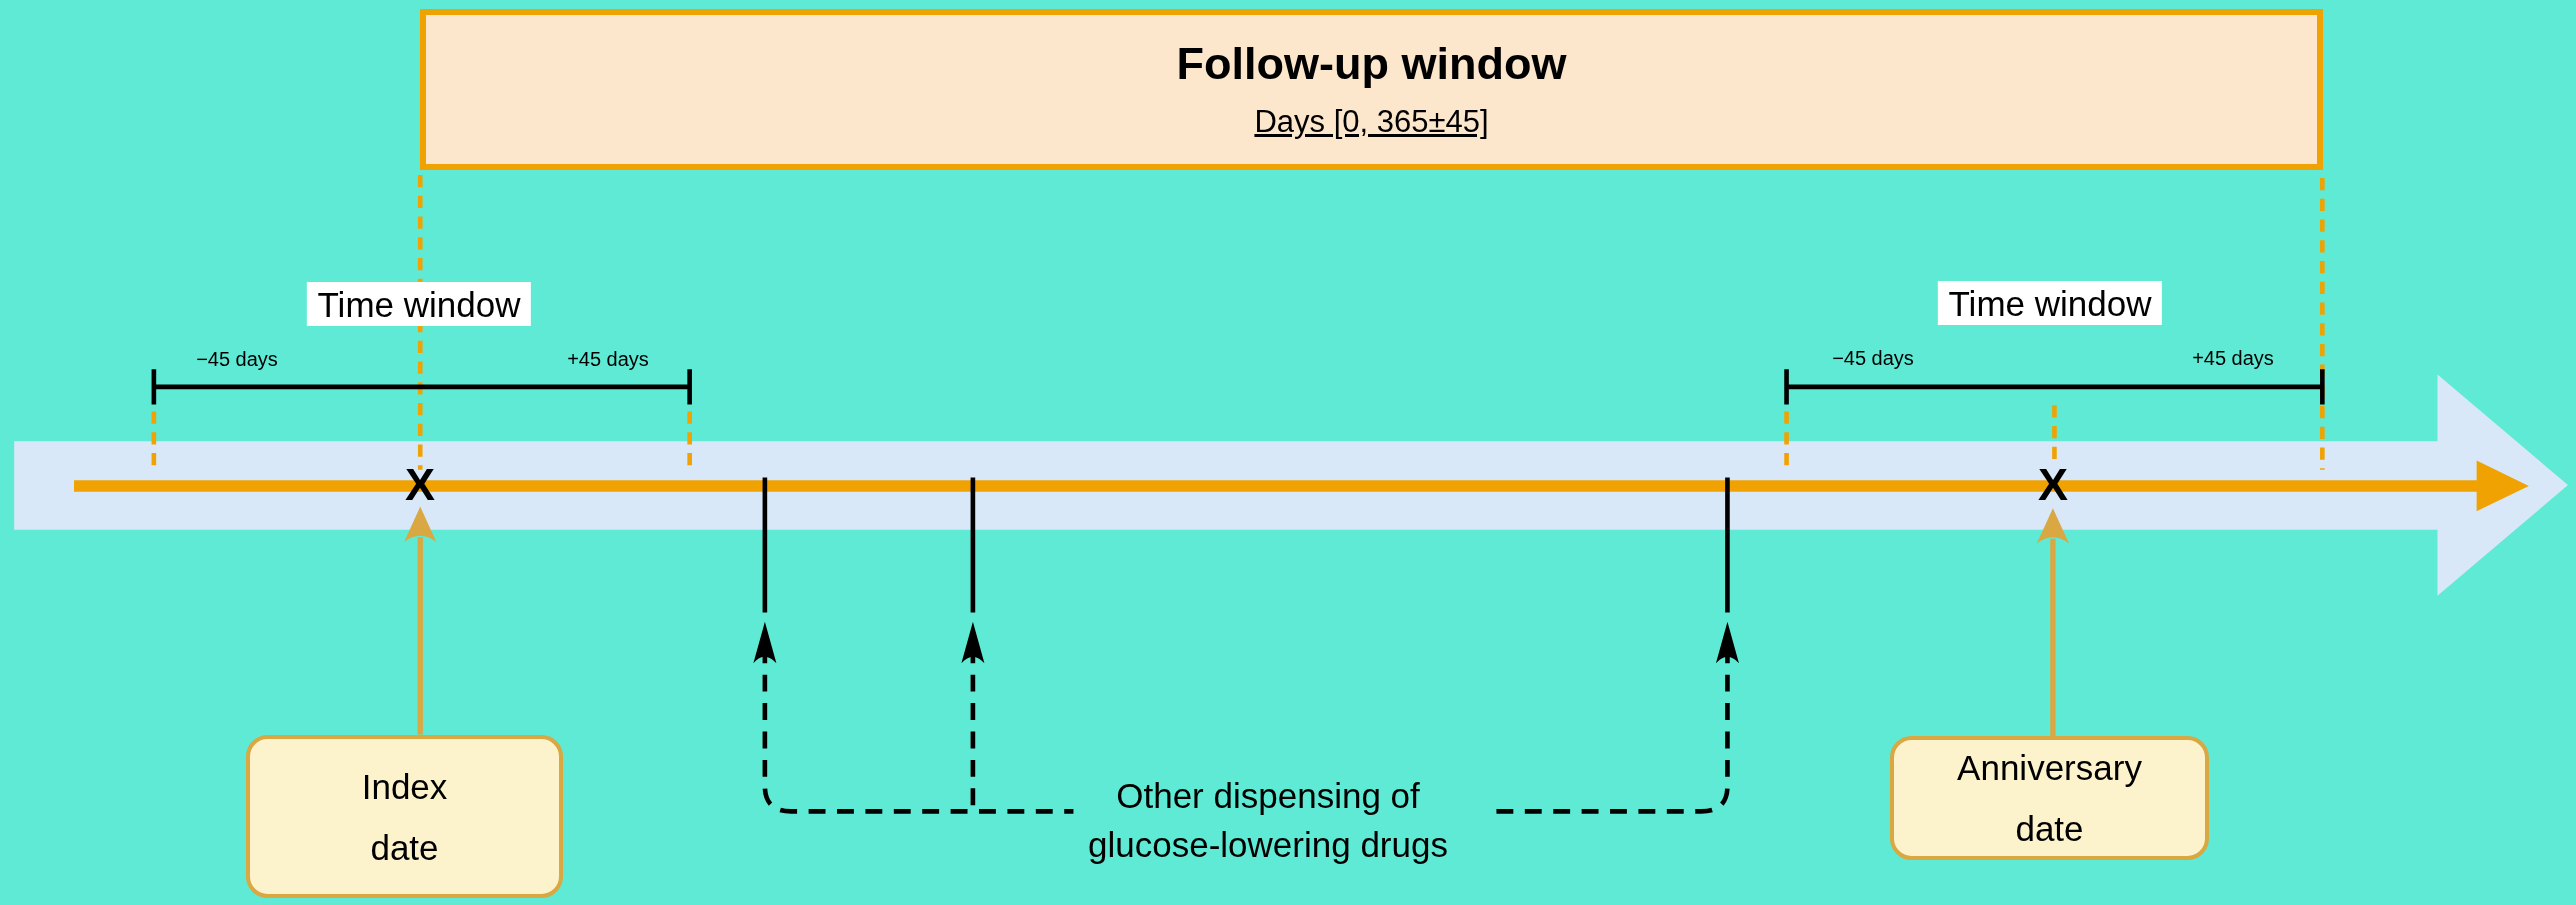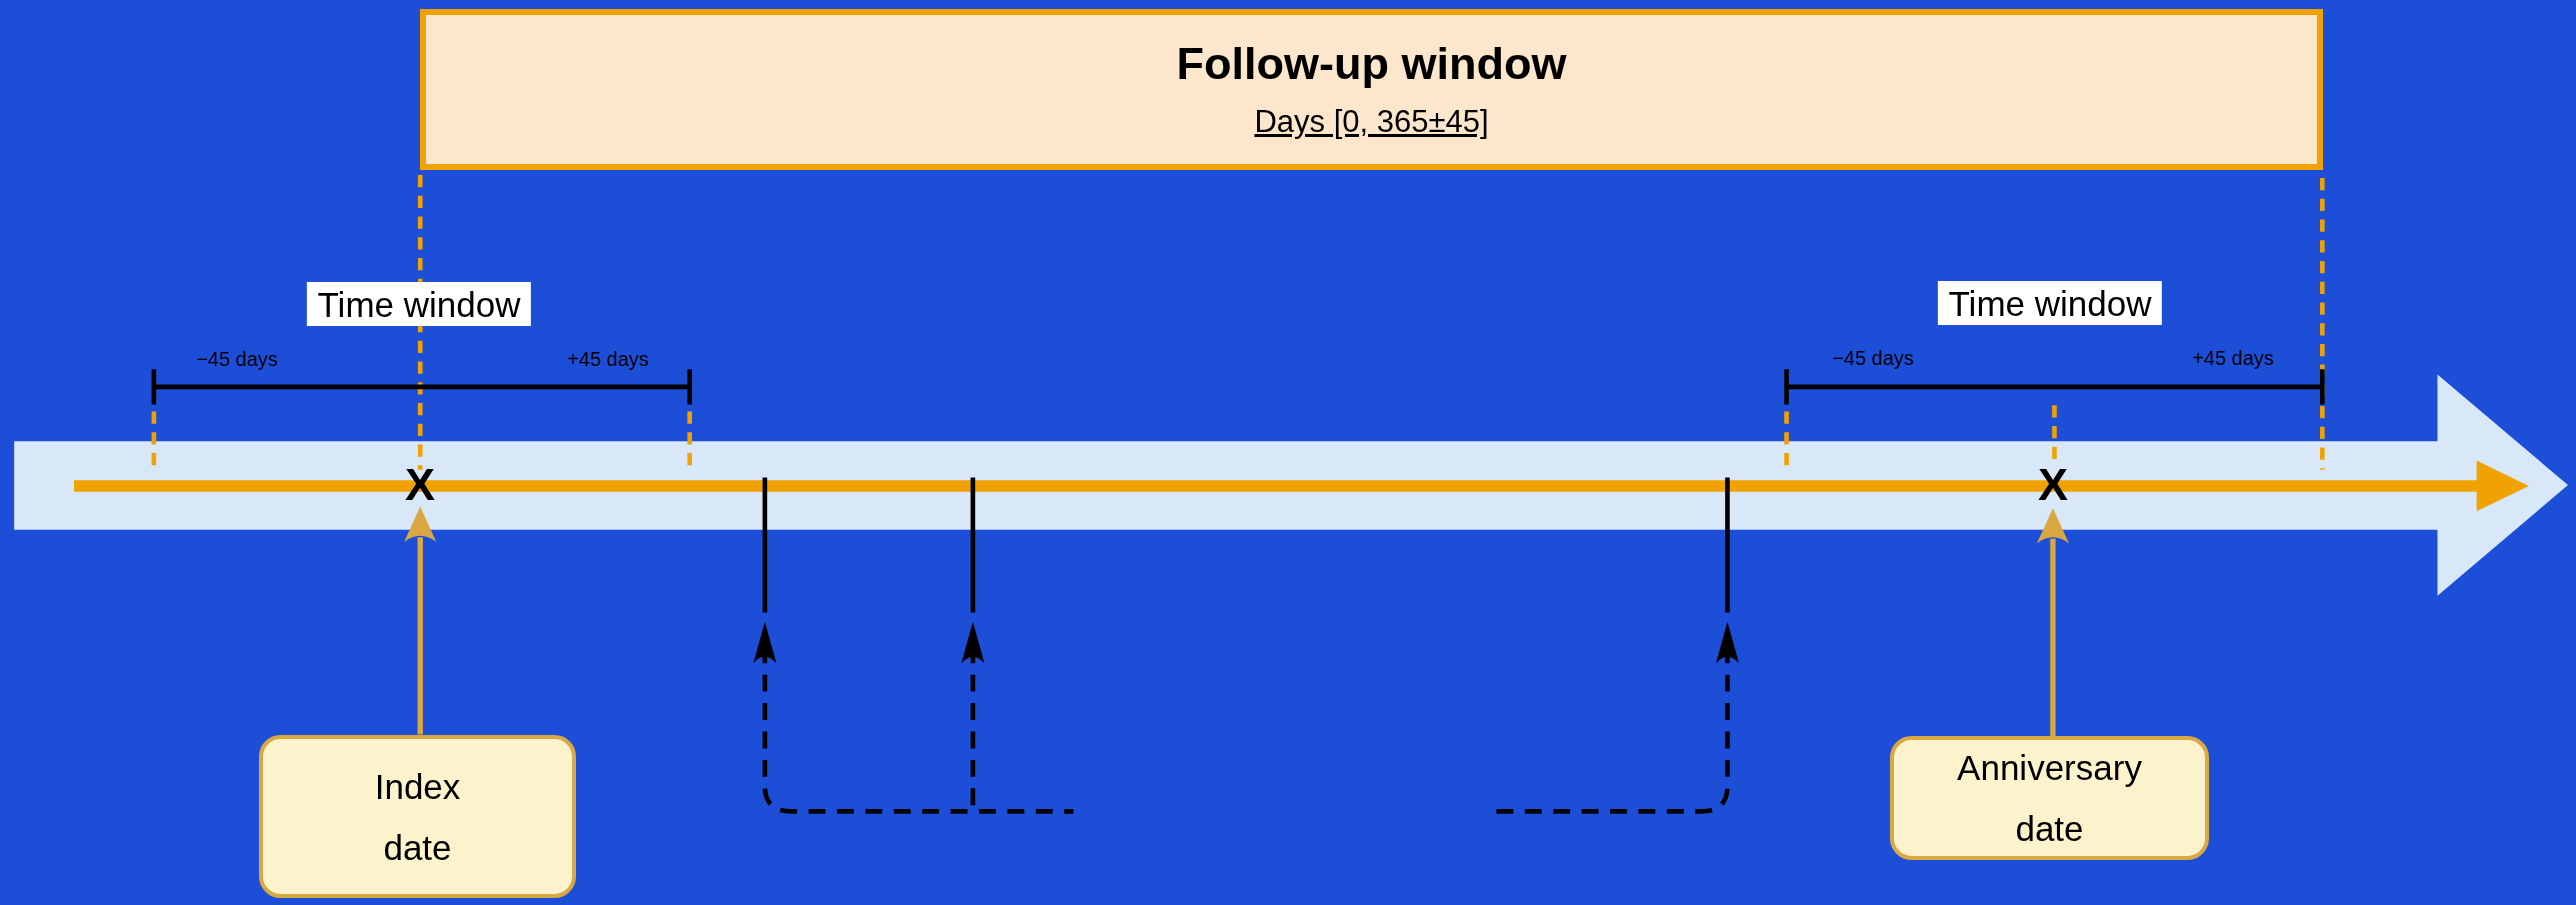--- a/index.html
+++ b/index.html
@@ -1,19 +1,19 @@
 <!DOCTYPE html>
 <html style="--orange: #F0A202; --peach-fill: #FCE6CC; --blue-band: #D9E8F8; --gold: #D9A843; --cream-fill: #FCF2CC; --black: #000000;font-size:12.3px"><head>
 <meta charset="utf-8">
 <style>
   html,body{margin:0;padding:0;background:#ffffff;}
   #canvas{
     position:relative;
     width:2576px;height:905px;
-    background:#1d4ed8;
+    background:#5eead4;
     font-family:"Liberation Sans","DejaVu Sans",sans-serif;
     color:var(--black,#000);
     overflow:hidden;
   }
   #shapes{position:absolute;left:0;top:0;width:2576px;height:905px;}
 
   
   .band{fill:var(--blue-band,#D9E8F8);}
   .axis{stroke:var(--orange,#F0A202);stroke-width:15;}
   .axis-head{fill:var(--orange,#F0A202);}
@@ -48,21 +48,21 @@
   .x-marker{font-size:45px;font-weight:600;line-height:45px;}
 
   .date-box{
     box-sizing:border-box;
     border:4.6px solid var(--gold,#D9A843);
     border-radius:21.5px;
     background:var(--cream-fill,#FCF2CC);
     display:flex;flex-direction:column;align-items:center;justify-content:center;
     text-align:center;font-size:35px;line-height:61px;
   }
-  .index-box{left:259px;top:735px;width:317px;height:163px;}
+  .index-box{left:246px;top:735px;width:317px;height:163px;}
   .anniversary-box{left:1890px;top:736px;width:319px;height:124px;}
 
   .dispensing{
     left:1268px;top:771px;transform:translateX(-50%);
     text-align:center;font-size:35px;line-height:49px;white-space:nowrap;
   }
 </style>
 </head>
 <body>
 
@@ -121,15 +121,19 @@
   <div class="abs date-box index-box">
     <div>Index</div>
     <div>date</div>
   </div>
 
   <div class="abs date-box anniversary-box">
     <div>Anniversary</div>
     <div>date</div>
   </div>
 
+  <div class="abs dispensing">
+    <div>Other dispensing of</div>
+    <div>glucose-lowering drugs</div>
+  </div>
 
 </div>
 
 
 </body></html>

